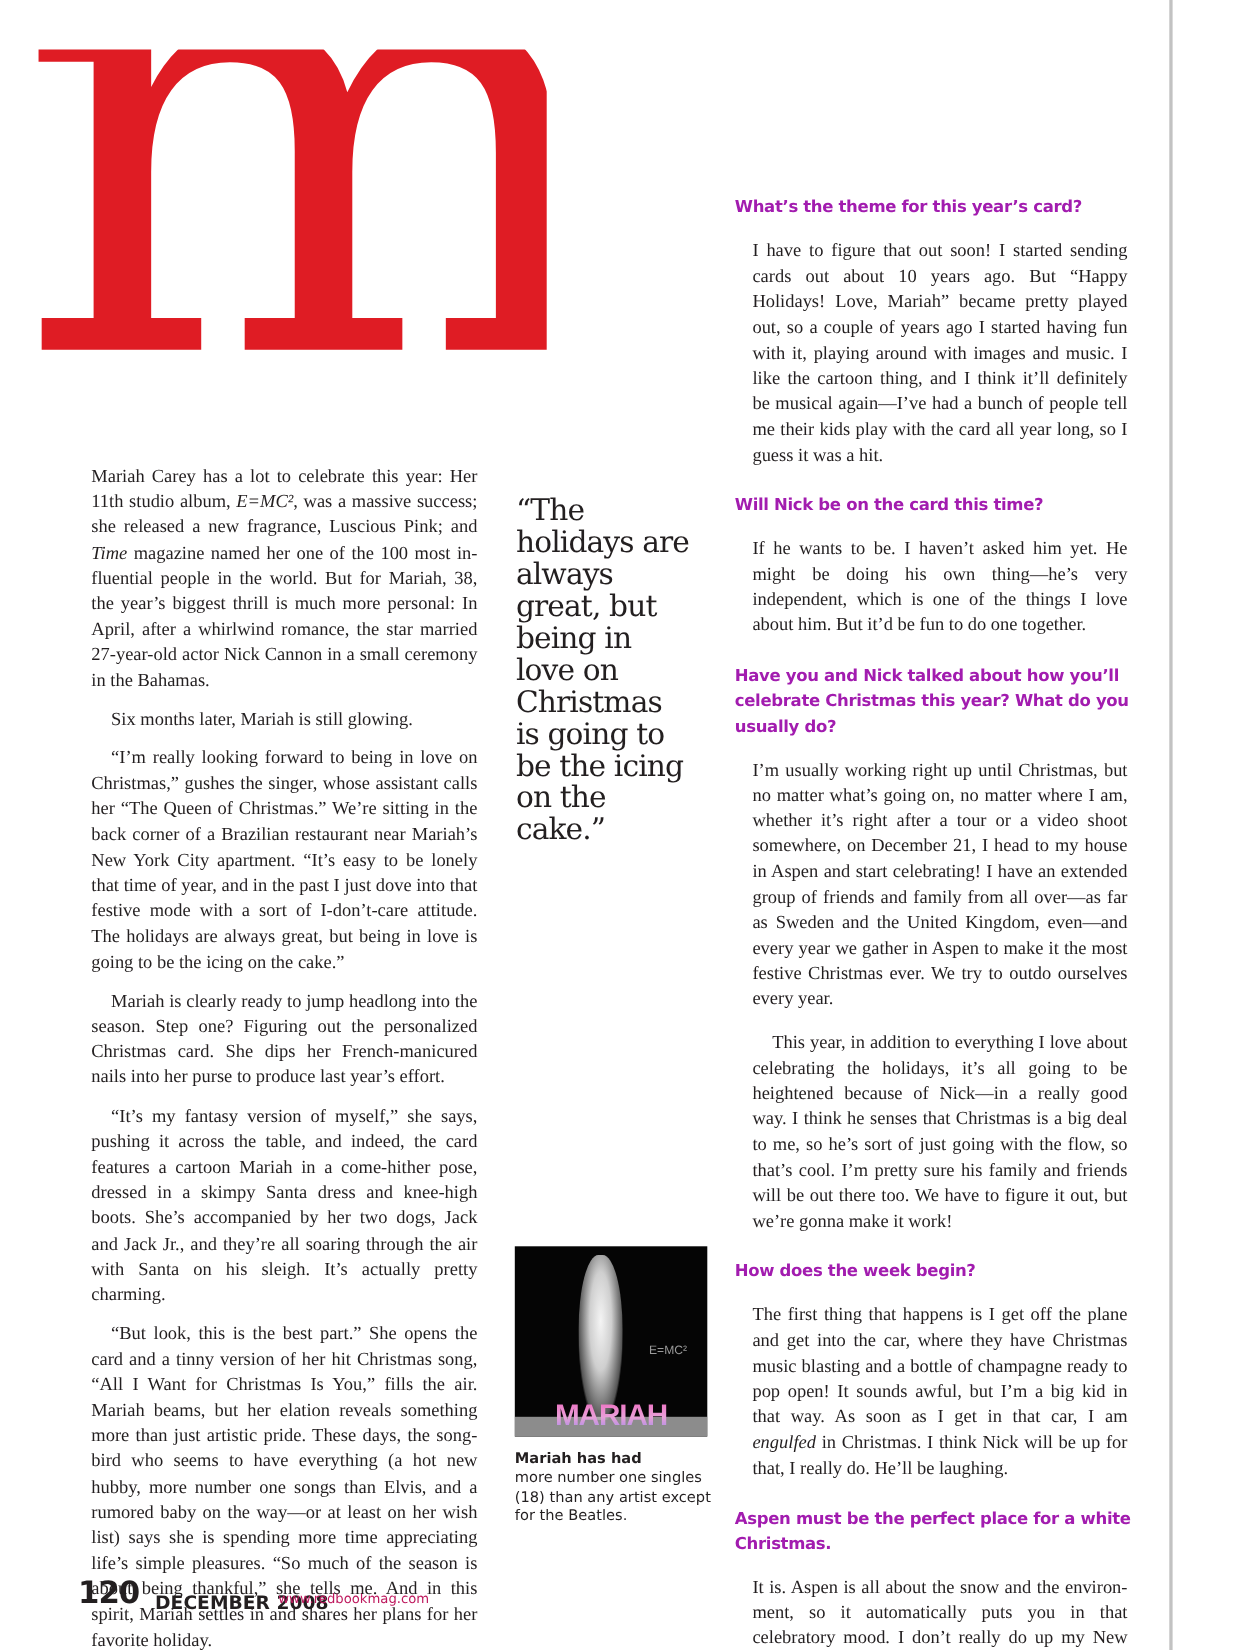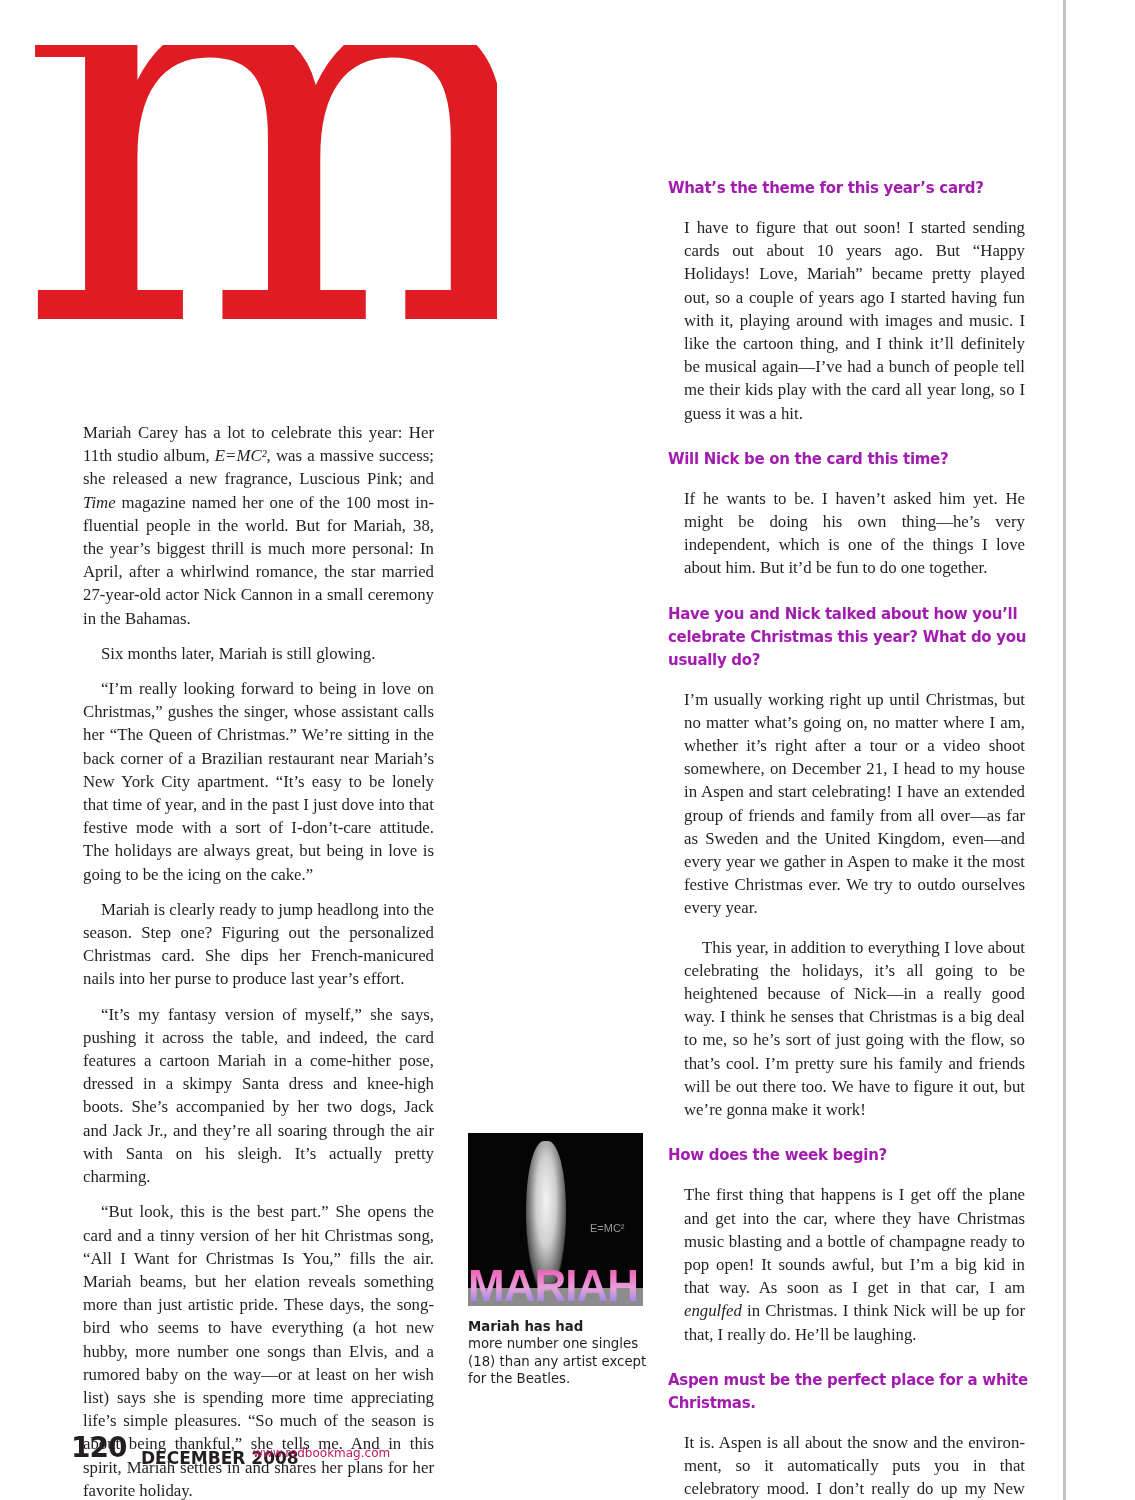--- a/index.html
+++ b/index.html
@@ -39,22 +39,22 @@
   .album .figure {
     position: absolute; left: 58px; top: 8px; width: 40px; height: 150px;
     background: radial-gradient(ellipse at 50% 40%, #f4f4f4 0%, #cfcfcf 35%, #555 70%, transparent 75%);
     border-radius: 45% 45% 20% 20%;
   }
   .album .emc {
     position: absolute; left: 122px; top: 89px; font-family: "Liberation Sans", sans-serif;
     font-size: 11px; color: #9a9a9a;
   }
   .album .brand {
-    position: absolute; left: 0; bottom: -2px; width: 175px; text-align: left;
-    font-family: "Liberation Sans", sans-serif; font-weight: bold; font-size: 44px; line-height: 44px;
+    position: absolute; left: 0; bottom: -2px; width: 175px; text-align: center;
+    font-family: "Liberation Sans", sans-serif; font-weight: bold; font-size: 27px; line-height: 44px;
     letter-spacing: -1px;
     background: linear-gradient(#f04db0, #e9a0d8 55%, #7e7ef0);
     -webkit-background-clip: text; background-clip: text; color: transparent;
   }
   .album .floor { position: absolute; left: 0; bottom: 0; width: 175px; height: 18px; background: #e6e6e6; opacity: 0.6; }
 
   .caption {
     position: absolute; left: 468px; top: 1318px; width: 180px;
     font-family: "DejaVu Sans", sans-serif; font-size: 13.3px; line-height: 17.4px; color: #231f20;
   }
@@ -99,20 +99,21 @@
 
   <div class="col-left" id="col-left">
       <p class="first"><span>Mariah Carey has a lot to celebrate this year: Her 11th studio album, </span><em>E=MC²</em><span>, was a massive success; she released a new fragrance, Luscious Pink; and </span><em>Time</em><span> magazine named her one of the 100 most in­fluential people in the world. But for Mariah, 38, the year’s biggest thrill is much more personal: In April, after a whirlwind romance, the star married 27-year-old actor Nick Cannon in a small ceremony in the Bahamas.</span></p>
       <p><span>Six months later, Mariah is still glowing.</span></p>
       <p><span>“I’m really looking forward to being in love on Christmas,” gushes the singer, whose assistant calls her “The Queen of Christmas.” We’re sitting in the back corner of a Brazilian restaurant near Mariah’s New York City apartment. “It’s easy to be lonely that time of year, and in the past I just dove into that festive mode with a sort of I-don’t-care attitude. The holidays are always great, but being in love is going to be the icing on the cake.”</span></p>
       <p><span>Mariah is clearly ready to jump headlong into the season. Step one? Figuring out the personalized Christmas card. She dips her French-manicured nails into her purse to produce last year’s effort.</span></p>
       <p><span>“It’s my fantasy version of myself,” she says, push­ing it across the table, and indeed, the card features a cartoon Mariah in a come-hither pose, dressed in a skimpy Santa dress and knee-high boots. She’s accompanied by her two dogs, Jack and Jack Jr., and they’re all soaring through the air with Santa on his sleigh. It’s actually pretty charming.</span></p>
       <p><span>“But look, this is the best part.” She opens the card and a tinny version of her hit Christmas song, “All I Want for Christmas Is You,” fills the air. Mariah beams, but her elation reveals something more than just artistic pride. These days, the song­bird who seems to have everything (a hot new hubby, more number one songs than Elvis, and a rumored baby on the way—or at least on her wish list) says she is spending more time appreciating life’s simple pleasures. “So much of the season is about being thankful,” she tells me. And in this spirit, Mariah settles in and shares her plans for her favorite holiday.</span></p>
     </div>
 
+  <div class="pullquote">“The holidays are always great, but being in love on Christmas is going to be the icing on the cake.”</div>
 
   <div class="album">
     <div class="figure"></div>
     <div class="emc">E=MC²</div>
     <div class="floor"></div>
     <div class="brand">MARIAH</div>
   </div>
 
   <div class="caption">
     <b>Mariah has had</b>

